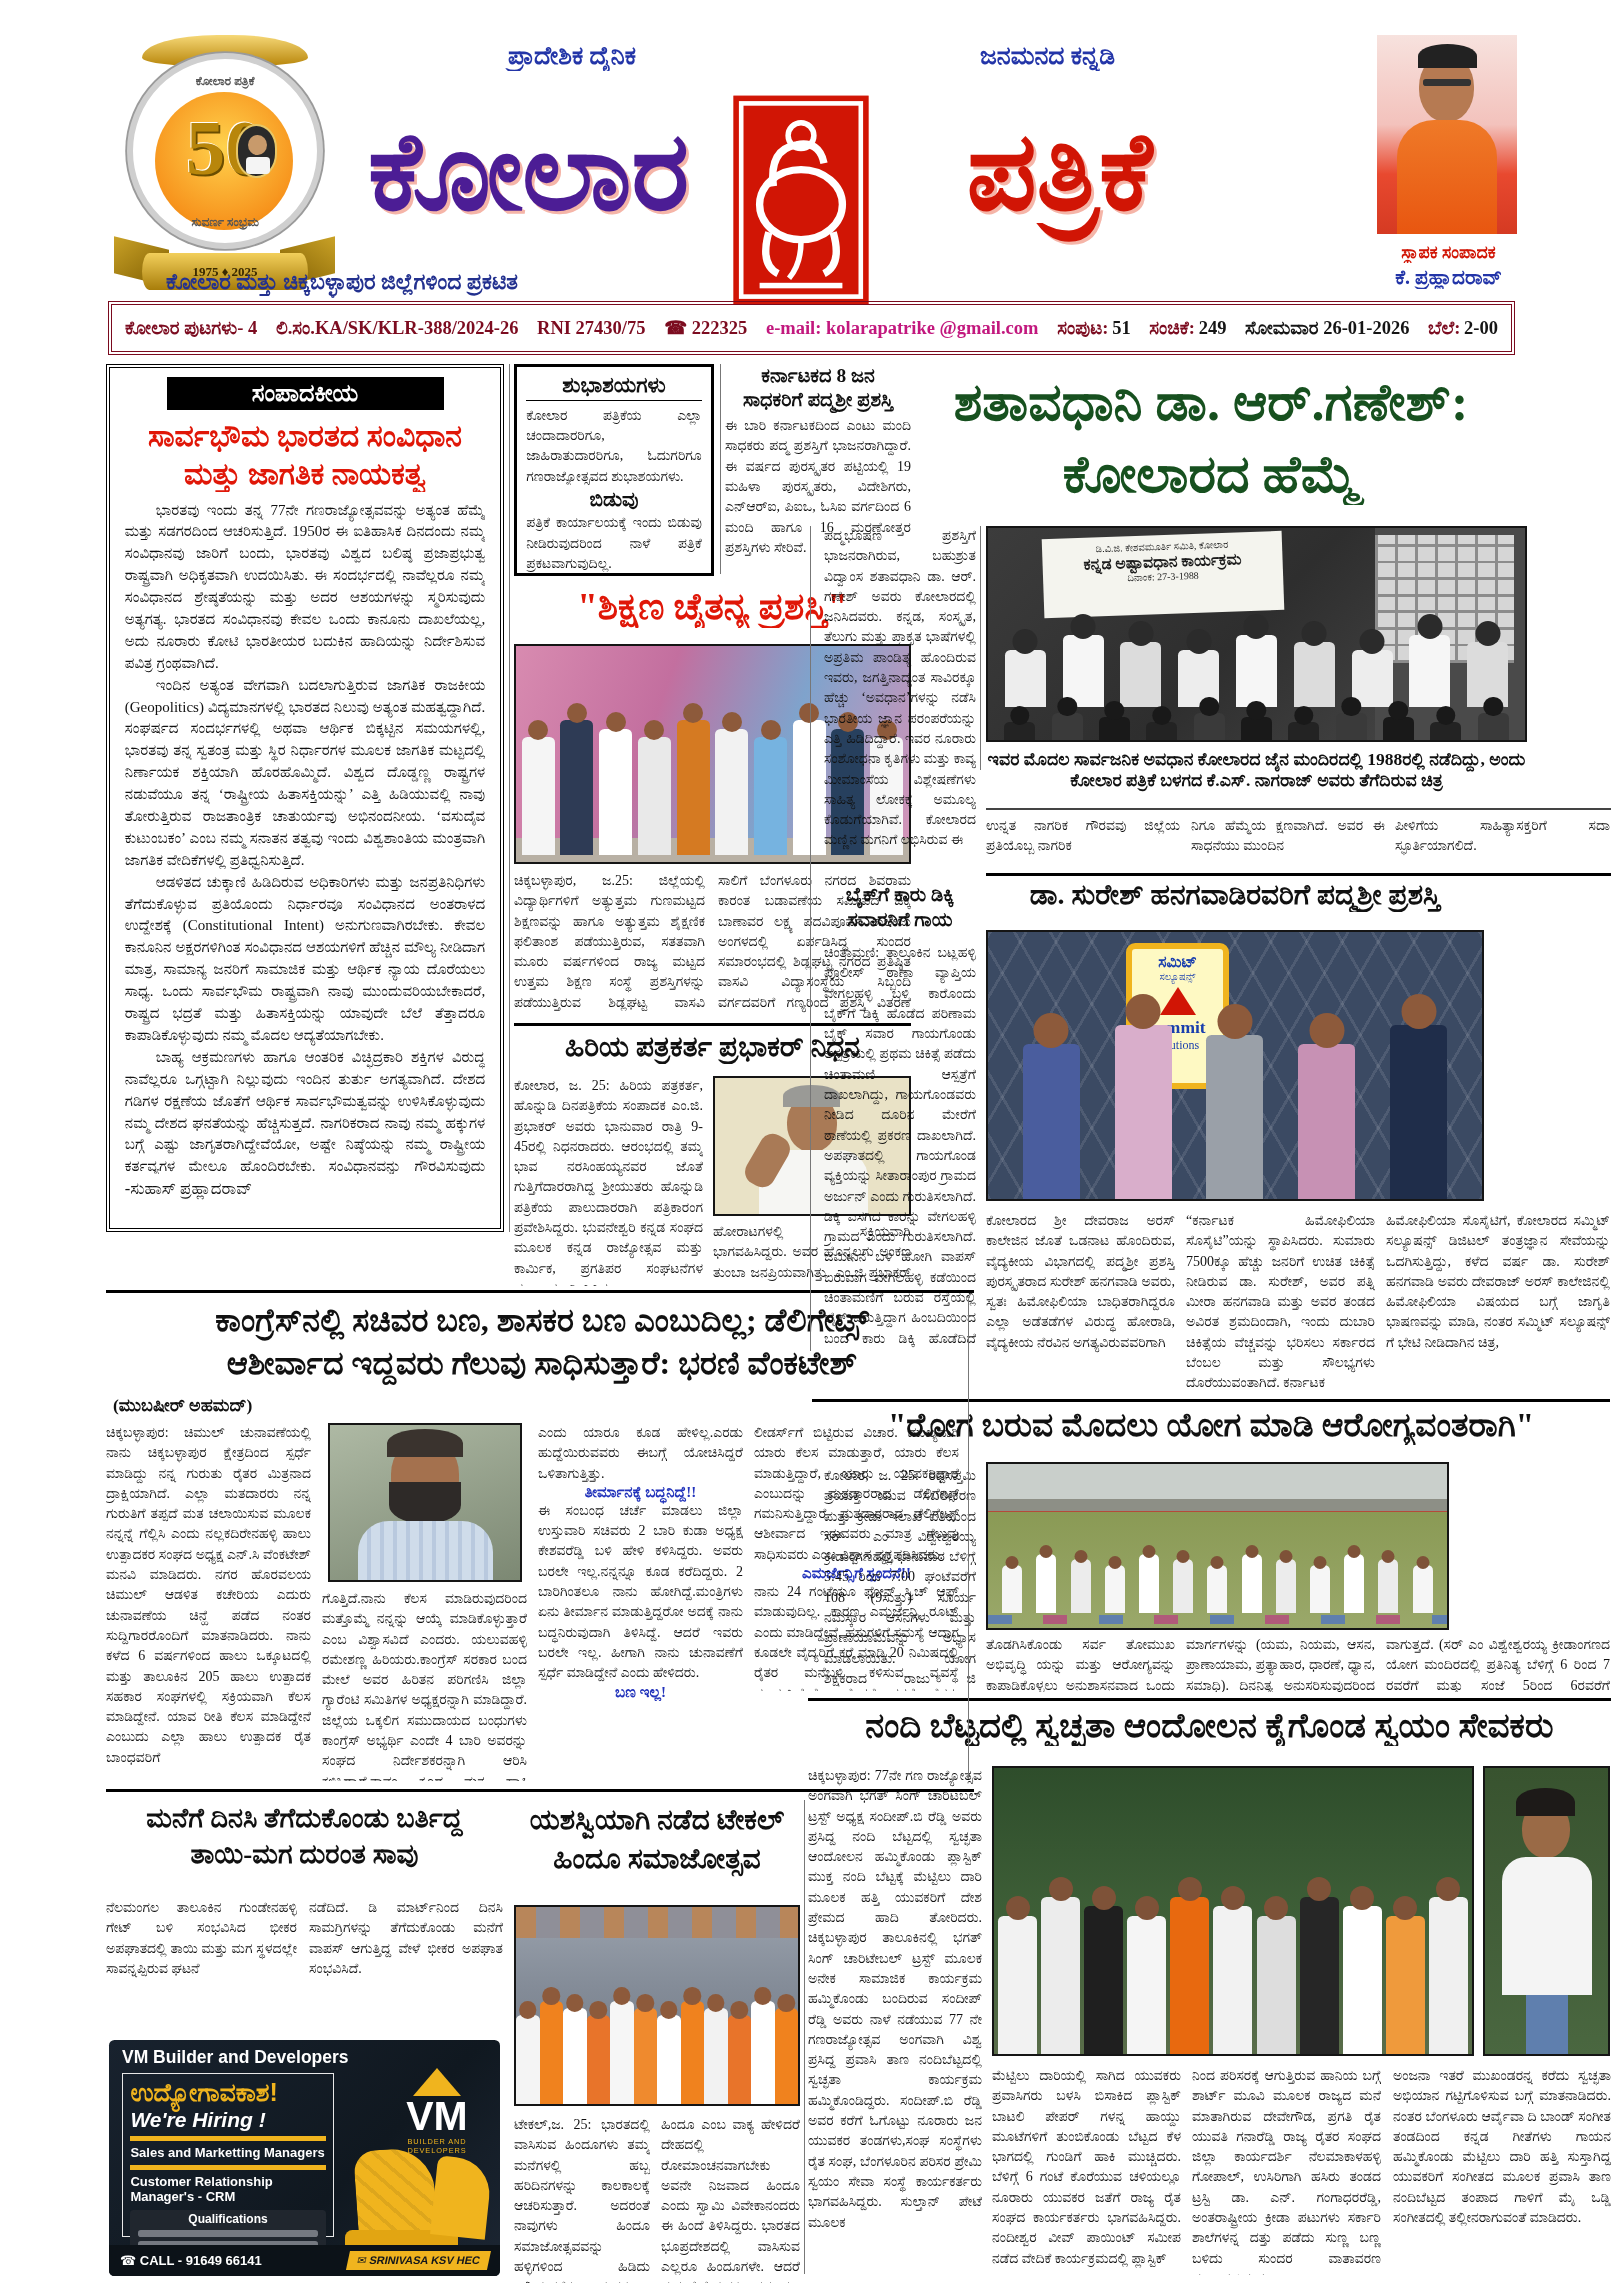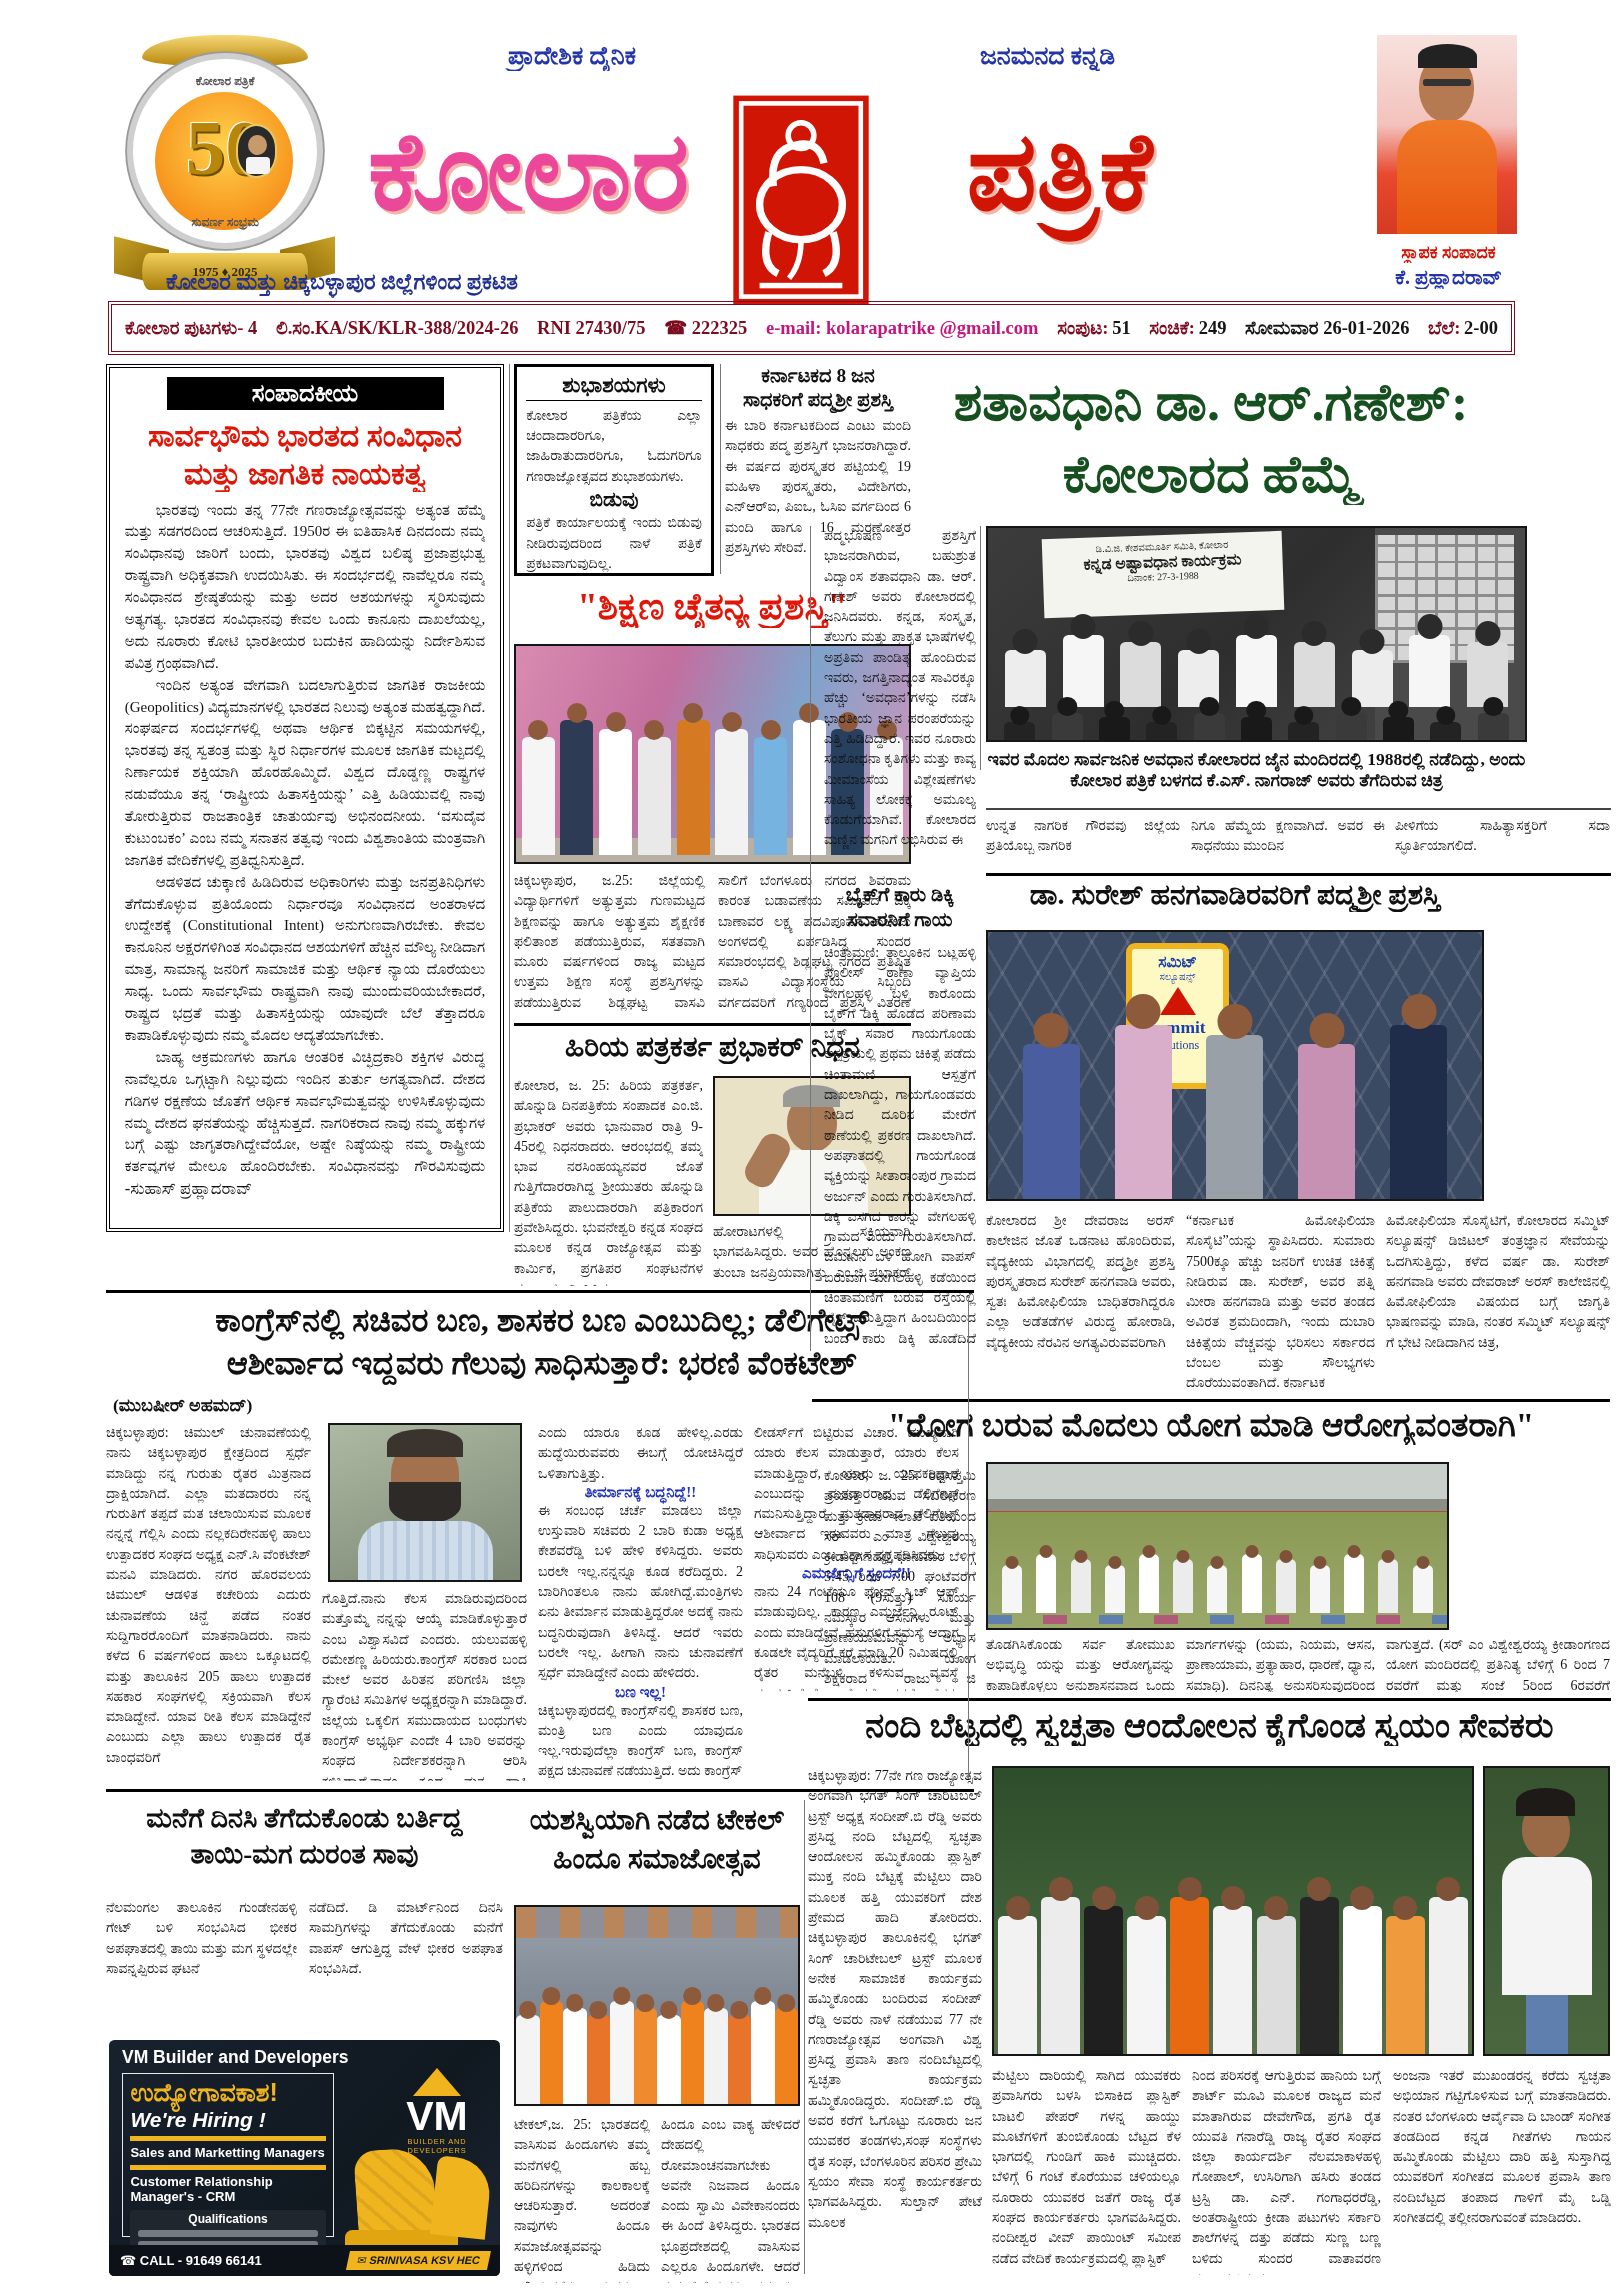--- a/index.html
+++ b/index.html
@@ -40,21 +40,21 @@
       <div class="abs" style="left:0;bottom:13px;width:100%;text-align:center;font-size:12px;color:#555;font-weight:bold">ಸುವರ್ಣ ಸಂಭ್ರಮ</div>
     </div>
     <div class="abs" style="left:-3.7px;top:210px;width:55px;height:37px;background:linear-gradient(135deg,#caa227,#7d5c00);transform:skewY(14deg)"></div>
     <div class="abs" style="left:162px;top:210px;width:55px;height:37px;background:linear-gradient(225deg,#caa227,#7d5c00);transform:skewY(-14deg)"></div>
     <div class="abs" style="left:24px;top:220px;width:166px;height:37px;background:linear-gradient(180deg,#f2cf5b,#a87d0a);border-radius:7.4px/50%;text-align:center;line-height:37px;font-weight:bold;font-size:13px;color:#3a2a00">1975 ♦ 2025</div>
   </div>
 
   <div class="abs hl" style="left:406px;top:42px;width:332px;font-size:25px;color:#2335a8">ಪ್ರಾದೇಶಿಕ ದೈನಿಕ</div>
   <div class="abs hl" style="left:895px;top:42px;width:305px;font-size:25px;color:#2335a8">ಜನಮನದ ಕನ್ನಡಿ</div>
 
-  <div class="abs" style="left:330px;top:85px;width:397px;height:185px;font-size:109px;line-height:175px;font-weight:900;color:#ec4899;text-align:center;text-shadow:2.8px 2.8px 0 #f5b5a8;overflow:hidden">ಕೋಲಾರ</div>
+  <div class="abs" style="left:330px;top:85px;width:397px;height:185px;font-size:109px;line-height:175px;font-weight:900;color:#4c1d95;text-align:center;text-shadow:2.8px 2.8px 0 #f5b5a8;overflow:hidden">ಕೋಲಾರ</div>
 
   <div class="abs" style="left:732px;top:94px;width:138px;height:212px">
     <svg width="138" height="212" viewBox="0 0 150 230">
       <rect x="2" y="2" width="146" height="226" fill="#d11505" stroke="#d11505"></rect>
       <rect x="10" y="10" width="130" height="210" fill="none" stroke="#ffffff" stroke-width="5"></rect>
       <ellipse cx="75" cy="120" rx="45" ry="38" fill="none" stroke="#fff" stroke-width="8"></ellipse>
       <path d="M40 150 Q30 185 50 195" fill="none" stroke="#fff" stroke-width="8"></path>
       <path d="M110 150 Q120 185 100 195" fill="none" stroke="#fff" stroke-width="8"></path>
       <path d="M45 100 Q40 60 70 55 Q95 50 100 75" fill="none" stroke="#fff" stroke-width="8"></path>
       <circle cx="75" cy="45" r="14" fill="none" stroke="#fff" stroke-width="6"></circle>
@@ -302,21 +302,20 @@
     <div class="abs" style="left:57px;top:3.7px;width:76px;height:28px;border-radius:50% 50% 0 0;background:#3a332e"></div>
     <div class="abs" style="left:59px;top:57px;width:72px;height:41px;border-radius:0 0 44% 44%;background:#2e2a28"></div>
     <div class="abs" style="left:28px;top:96px;width:135px;height:63px;border-radius:31px 31px 0 0;background:repeating-linear-gradient(90deg,#cfdcea 0 9.2px,#b9c9de 9.2px 13px)"></div>
   </div>
   <div class="abs jn" style="left:322px;top:1589px;width:205px;height:192px">ಗೊತ್ತಿದೆ.ನಾನು ಕೆಲಸ ಮಾಡಿರುವುದರಿಂದ ಮತ್ತೊಮ್ಮೆ ನನ್ನನ್ನು ಆಯ್ಕೆ ಮಾಡಿಕೊಳ್ಳುತ್ತಾರೆ ಎಂಬ ವಿಶ್ವಾಸವಿದೆ ಎಂದರು. ಯಲುವಹಳ್ಳಿ ರಮೇಶಣ್ಣ ಹಿರಿಯರು.ಕಾಂಗ್ರೆಸ್ ಸರಕಾರ ಬಂದ ಮೇಲೆ ಅವರ ಹಿರಿತನ ಪರಿಗಣಿಸಿ ಜಿಲ್ಲಾ ಗ್ಯಾರೆಂಟಿ ಸಮಿತಿಗಳ ಅಧ್ಯಕ್ಷರನ್ನಾಗಿ ಮಾಡಿದ್ದಾರೆ. ಜಿಲ್ಲೆಯ ಒಕ್ಕಲಿಗ ಸಮುದಾಯದ ಬಂಧುಗಳು ಕಾಂಗ್ರೆಸ್ ಅಭ್ಯರ್ಥಿ ಎಂದೇ 4 ಬಾರಿ ಅವರನ್ನು ಸಂಘದ ನಿರ್ದೇಶಕರನ್ನಾಗಿ ಆರಿಸಿ ಕಳಿಸಿದ್ದಾರೆ.ನಾವೂ ಕೂಡ ಮತ ಹಾಕಿ ಗೆಲ್ಲಿಸಿದ್ದೇವೆ.ಎರಡು ಹುದ್ದೆಗಳು ಇವೆ.ನನಗೆ ವಯಸ್ಸಿದೆ ನೀವು ಕಣದಿಂದ ಹಿಂದೆ ಸರಿಯಿರಿ</div>
   <div class="abs" style="left:538px;top:1423px;width:205px;height:358px;overflow:hidden">
     <div class="jn">ಎಂದು ಯಾರೂ ಕೂಡ ಹೇಳಿಲ್ಲ.ಎರಡು ಹುದ್ದೆಯಿರುವವರು ಈಬಗ್ಗೆ ಯೋಚಿಸಿದ್ದರೆ ಒಳಿತಾಗುತ್ತಿತ್ತು.</div>
     <div class="subhead">ತೀರ್ಮಾನಕ್ಕೆ ಬದ್ಧನಿದ್ದೆ!!</div>
     <div class="jn">ಈ ಸಂಬಂಧ ಚರ್ಚೆ ಮಾಡಲು ಜಿಲ್ಲಾ ಉಸ್ತುವಾರಿ ಸಚಿವರು 2 ಬಾರಿ ಕುಡಾ ಅಧ್ಯಕ್ಷ ಕೇಶವರೆಡ್ಡಿ ಬಳಿ ಹೇಳಿ ಕಳಿಸಿದ್ದರು. ಅವರು ಬರಲೇ ಇಲ್ಲ.ನನ್ನನ್ನೂ ಕೂಡ ಕರೆದಿದ್ದರು. 2 ಬಾರಿಗಿಂತಲೂ ನಾನು ಹೋಗಿದ್ದೆ.ಮಂತ್ರಿಗಳು ಏನು ತೀರ್ಮಾನ ಮಾಡುತ್ತಿದ್ದರೋ ಅದಕ್ಕೆ ನಾನು ಬದ್ಧನಿರುವುದಾಗಿ ತಿಳಿಸಿದ್ದೆ. ಆದರೆ ಇವರು ಬರಲೇ ಇಲ್ಲ. ಹೀಗಾಗಿ ನಾನು ಚುನಾವಣೆಗೆ ಸ್ಪರ್ಧೆ ಮಾಡಿದ್ದೇನೆ ಎಂದು ಹೇಳಿದರು.</div>
     <div class="subhead">ಬಣ ಇಲ್ಲ!</div>
-    <div class="jn">ಚಿಕ್ಕಬಳ್ಳಾಪುರದಲ್ಲಿ ಕಾಂಗ್ರೆಸ್‌ನಲ್ಲಿ ಶಾಸಕರ ಬಣ, ಮಂತ್ರಿ ಬಣ ಎಂದು ಯಾವುದೂ ಇಲ್ಲ.ಇರುವುದೆಲ್ಲಾ ಕಾಂಗ್ರೆಸ್ ಬಣ, ಕಾಂಗ್ರೆಸ್ ಪಕ್ಷದ ಚುನಾವಣೆ ನಡೆಯುತ್ತಿದೆ. ಅದು ಕಾಂಗ್ರೆಸ್</div>
   </div>
   <div class="abs" style="left:754px;top:1423px;width:205px;height:268px;overflow:hidden">
     <div class="jn">ಲೀಡರ್ಸ್‌ಗೆ ಬಿಟ್ಟಿರುವ ವಿಚಾರ. ಮುಖ್ಯವಾಗಿ ಯಾರು ಕೆಲಸ ಮಾಡುತ್ತಾರೆ, ಯಾರು ಕೆಲಸ ಮಾಡುತ್ತಿದ್ದಾರೆ, ಯಾರು ಯುವಕರಿದ್ದಾರೆ ಎಂಬುದನ್ನು ಮತದಾರರಾದ ಡೆಲಿಗೇಟ್ಸ್ ಗಮನಿಸುತ್ತಿದ್ದಾರೆ. ಮತದಾರರಾದ ಡೆಲಿಗೇಟ್ಸ್ ಆಶೀರ್ವಾದ ಇರುವವರು ಮಾತ್ರ ಗೆಲುವು ಸಾಧಿಸುವರು ಎಂಬ ವಿಶ್ವಾಸ ವ್ಯಕ್ತಪಡಿಸಿದರು.</div>
     <div class="subhead">ಎಮರ್ಜೆನ್ಸಿಗೆ ಸ್ಪಂದನೆ!!</div>
     <div class="jn">ನಾನು 24 ಗಂಟೆಯೂ ಫೋನ್ ಸ್ವಿಚ್ ಆಫ್ ಮಾಡುವುದಿಲ್ಲ. ಕಾರಣ ಎಮರ್ಜೆನ್ಸಿ ರೂಟ್ ಎಂದು ಮಾಡಿದ್ದೇವೆ. ಹಸುಗಳಿಗೆ ಸಮಸ್ಯೆ ಆದಾಗ ಕೂಡಲೇ ವೈದ್ಯರಿಗೆ ಕರೆ ಮಾಡಿ 20 ನಿಮಿಷದಲ್ಲಿ ರೈತರ ಮನೆಬಳಿ ಕಳಿಸುವ ವ್ಯವಸ್ಥೆ ಮಾಡುತ್ತಿದ್ದೇನೆ. ಏಕೆಂದರೆ ನನಗೆ ರೈತರು ಅಧಿಕಾರ ಕೊಟ್ಟಾಗ ಅವರ ಸೇವೆ ಮಾಡಬೇಕಲ್ಲ.ಹೀಗಾಗಿ 24 ಗಂಟೆಯೂ ನನ್ನ ಫೋನ್ ಸ್ವಿಚ್‌ಆಫ್ ಮಾಡುವುದಿಲ್ಲ ಎಂದರು.</div>
   </div>
 
   <div class="hr" style="left:812px;top:1399px;width:798px;height:2.8px"></div>
   <div class="abs hl" style="left:812px;top:1407px;width:798px;font-size:33px">"ರೋಗ ಬರುವ ಮೊದಲು ಯೋಗ ಮಾಡಿ ಆರೋಗ್ಯವಂತರಾಗಿ"</div>
   <div class="abs jn" style="left:824px;top:1466px;width:152px;height:227px">ಕೋಲಾರ, ಜ. 25: ರಥಸಪ್ತಮಿ ಪ್ರಯುಕ್ತ ಯುವ ಸಬಲೀಕರಣ ಮತ್ತು ಕ್ರೀಡಾ ಇಲಾಖೆ ವತಿಯಿಂದ ಸರ್ ಎಂ ವಿಶ್ವೇಶ್ವರಯ್ಯ ಕ್ರೀಡಾಂಗಣದಲ್ಲಿ ಭಾನುವಾರ ಬೆಳಿಗ್ಗೆ 5:45 ರಿಂದ 7:00 ಘಂಟೆವರೆಗೆ 108 (9ಸುತ್ತು) ಸೂರ್ಯ ನಮಸ್ಕಾರ ಆಸನಗಳು ಮತ್ತು ಪ್ರಾಣಾಯಾಮವನ್ನು ಅಭ್ಯಾಸ ಮಾಡಲಾಯಿತು. ಯೋಗ ಶಿಕ್ಷಕರಾದ ರಾಜು ಜಿ ನಡೆಸಿಕೊಟ್ಟರು, ಯೋಗ ಮಾಡುವುದರಿಂದ ದೈಹಿಕ, ಮಾನಸಿಕ, ಆಧ್ಯಾತ್ಮಿಕ, ಸಾಮಾಜಿಕ, ಭಾವನಾತ್ಮಕ ಎಲ್ಲ ರಂಗದಲ್ಲೂ ನಾವು ಉತ್ತಮ ರೀತಿಯಾಗಿ</div>

